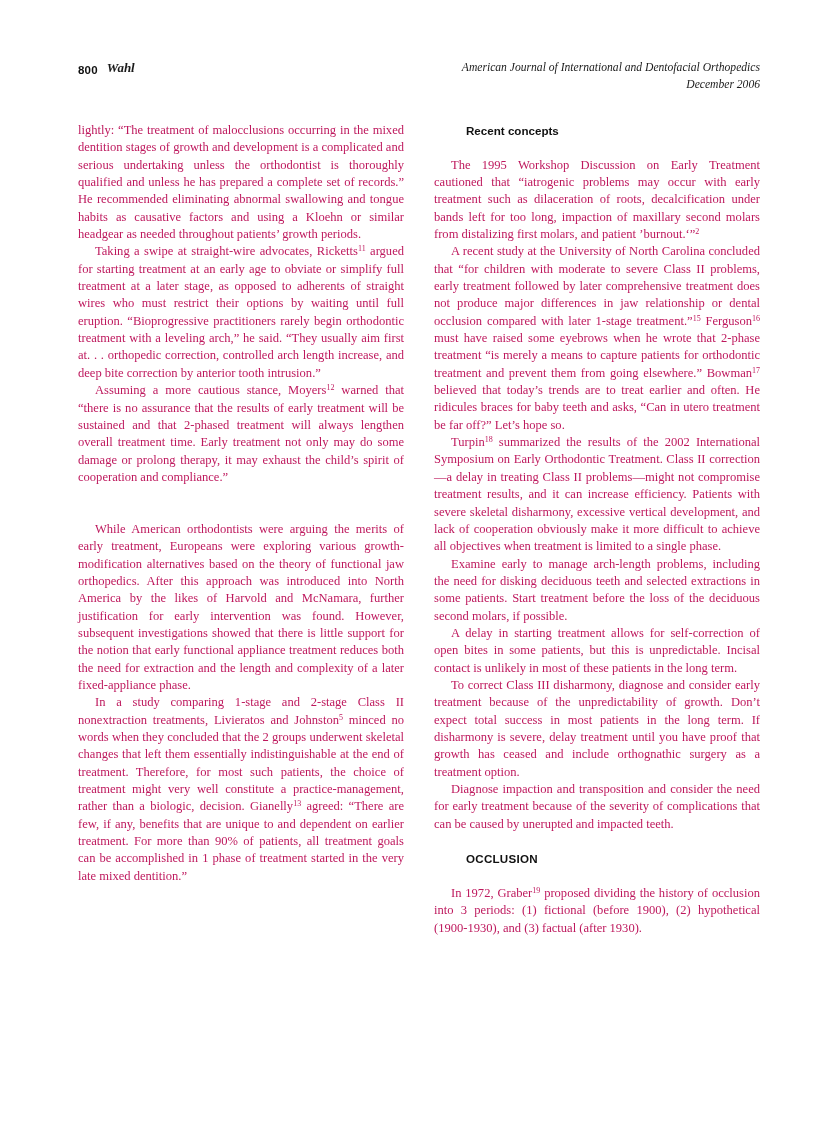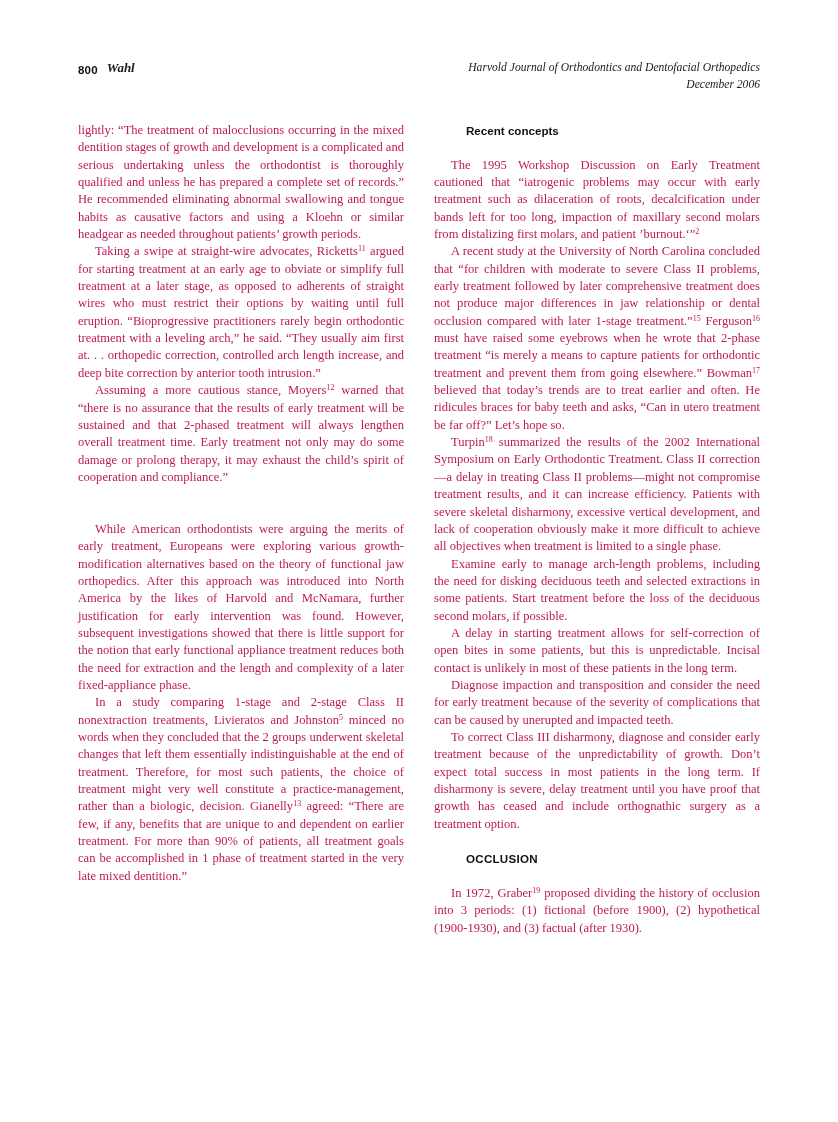--- a/index.html
+++ b/index.html
@@ -106,21 +106,21 @@
 <body>
 
 <div class="page">
 
   <div class="running-head">
     <div class="rh-left">
       <span class="rh-folio">800</span>
       <span class="rh-author">Wahl</span>
     </div>
     <div class="rh-right">
-      <div>Harvold Journal of Orthodontics and Dentofacial Orthopedics</div>
+      <div>American Journal of International and Dentofacial Orthopedics</div>
       <div>December 2006</div>
     </div>
   </div>
 
   <div class="columns">
 
     <div class="col col-left">
 
       <p class="body-text">
         <span>lightly: “The treatment of malocclusions occurring in the mixed dentition stages of growth and development is a complicated and serious undertaking unless the orthodontist is thoroughly qualified and unless he has prepared a complete set of records.” He recommended eliminating abnormal swallowing and tongue habits as causative factors and using a Kloehn or similar headgear as needed throughout patients’ growth periods.</span>
@@ -169,25 +169,25 @@
 
       <p class="body-text indent">
         <span>Examine early to manage arch-length problems, including the need for disking deciduous teeth and selected extractions in some patients. Start treatment before the loss of the deciduous second molars, if possible.</span>
       </p>
 
       <p class="body-text indent">
         <span>A delay in starting treatment allows for self-correction of open bites in some patients, but this is unpredictable. Incisal contact is unlikely in most of these patients in the long term.</span>
       </p>
 
       <p class="body-text indent">
+        <span>To correct Class III disharmony, diagnose and consider early treatment because of the unpredictability of growth. Don’t expect total success in most patients in the long term. If disharmony is severe, delay treatment until you have proof that growth has ceased and include orthognathic surgery as a treatment option.</span>
+      </p>
+
+      <p class="body-text indent">
         <span>Diagnose impaction and transposition and consider the need for early treatment because of the severity of complications that can be caused by unerupted and impacted teeth.</span>
-      </p>
-
-      <p class="body-text indent">
-        <span>To correct Class III disharmony, diagnose and consider early treatment because of the unpredictability of growth. Don’t expect total success in most patients in the long term. If disharmony is severe, delay treatment until you have proof that growth has ceased and include orthognathic surgery as a treatment option.</span>
       </p>
 
       <div class="gap-small"></div>
 
       <p class="sec-head caps">OCCLUSION</p>
 
       <div class="gap-small"></div>
 
       <p class="body-text indent">
         <span>In 1972, Graber</span><sup>19</sup><span> proposed dividing the history of occlusion into 3 periods: (1) fictional (before 1900), (2) hypothetical (1900-1930), and (3) factual (after 1930).</span>

